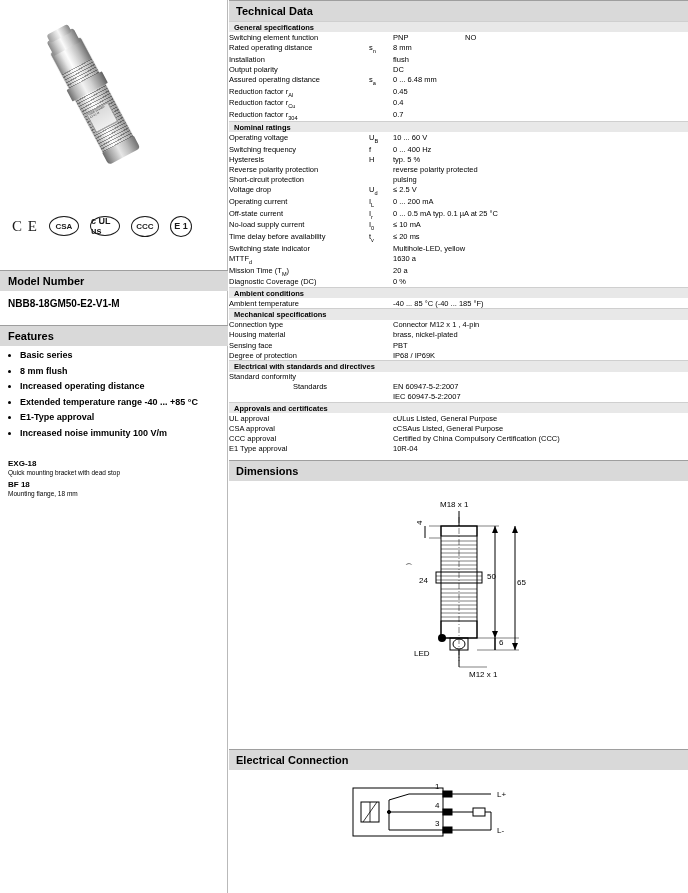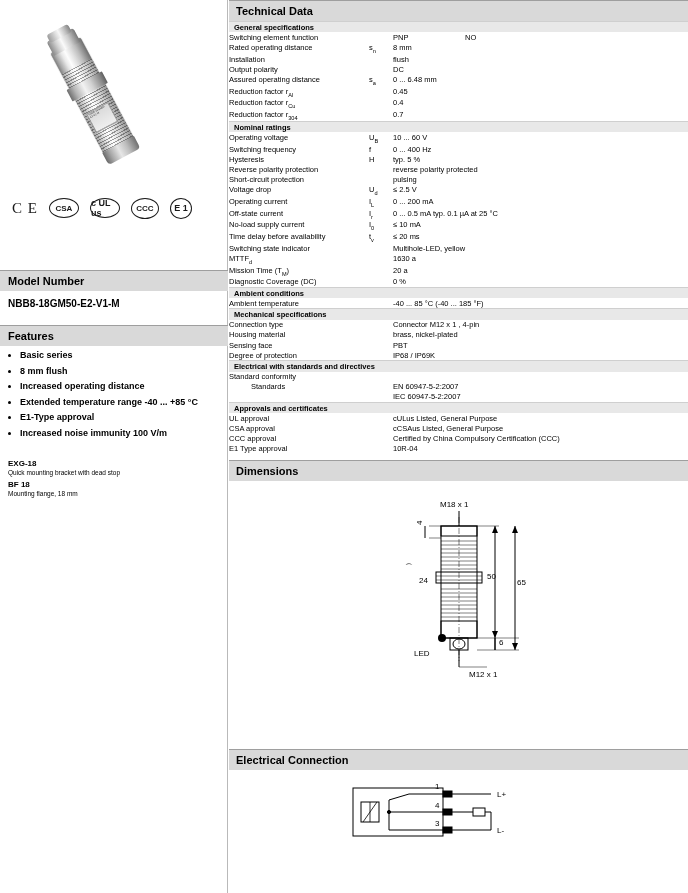--- a/index.html
+++ b/index.html
@@ -96,21 +96,21 @@
     border: 1px solid #9a9a9a;
     font-size: 2.6px;
     line-height: 2.9px;
     color: #333;
     padding: 1px;
     overflow: hidden;
   }
 
   .approvals {
     position: absolute;
-    left: 0; top: 188px;
+    left: 0; top: 206px;
     width: 228px; height: 40px;
     display: flex;
     align-items: center;
     gap: 11px;
     padding-left: 12px;
   }
   .appr { font-size: 9px; color: #1a1a1a; }
   .ce-mark { font-family: "Liberation Serif", serif; font-size: 15px; letter-spacing: 1px; }
   .mark-oval {
     display: inline-flex; align-items: center; justify-content: center;
@@ -164,21 +164,21 @@
   table.spec td { padding: 0.6px 0; vertical-align: top; }
   td.c1 { width: 140px; padding-left: 14px; }
   td.c2 { width: 24px; }
   td.c3 { }
   tr.group td {
     font-weight: bold;
     background: #e8e8e8;
     padding-left: 5px;
     border-top: 1px solid #cfcfcf;
   }
-  tr.sub2 td.c1 { padding-left: 22px; }
+  tr.sub2 td.c1 { padding-left: 22px; text-align: center; }
   sub { font-size: 5.6px; }
   .valcol2 { display: inline-block; width: 72px; }
 
   
   .dim-wrap { position: relative; height: 268px; }
   .dim-svg { position: absolute; left: 0; top: 0; }
 
   .elec-wrap { position: relative; height: 90px; }
 </style>
 </head>

